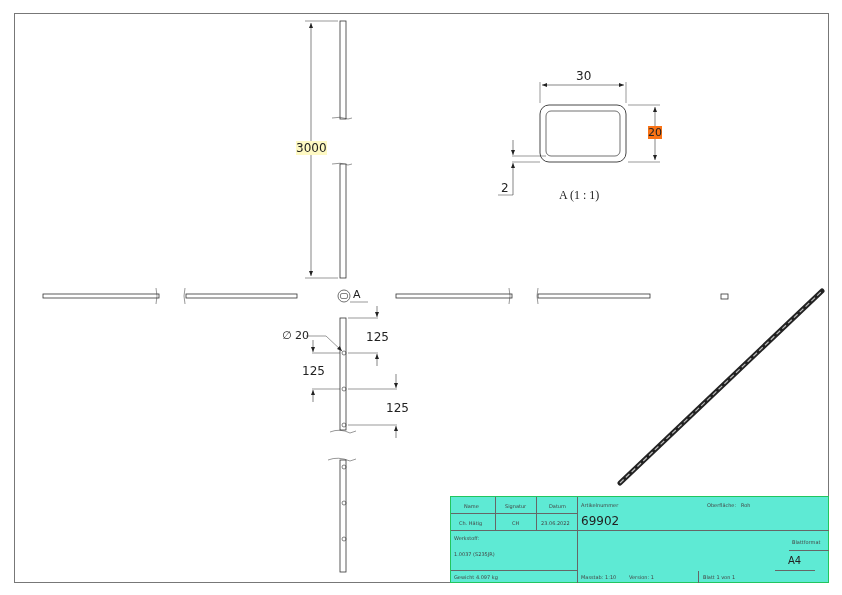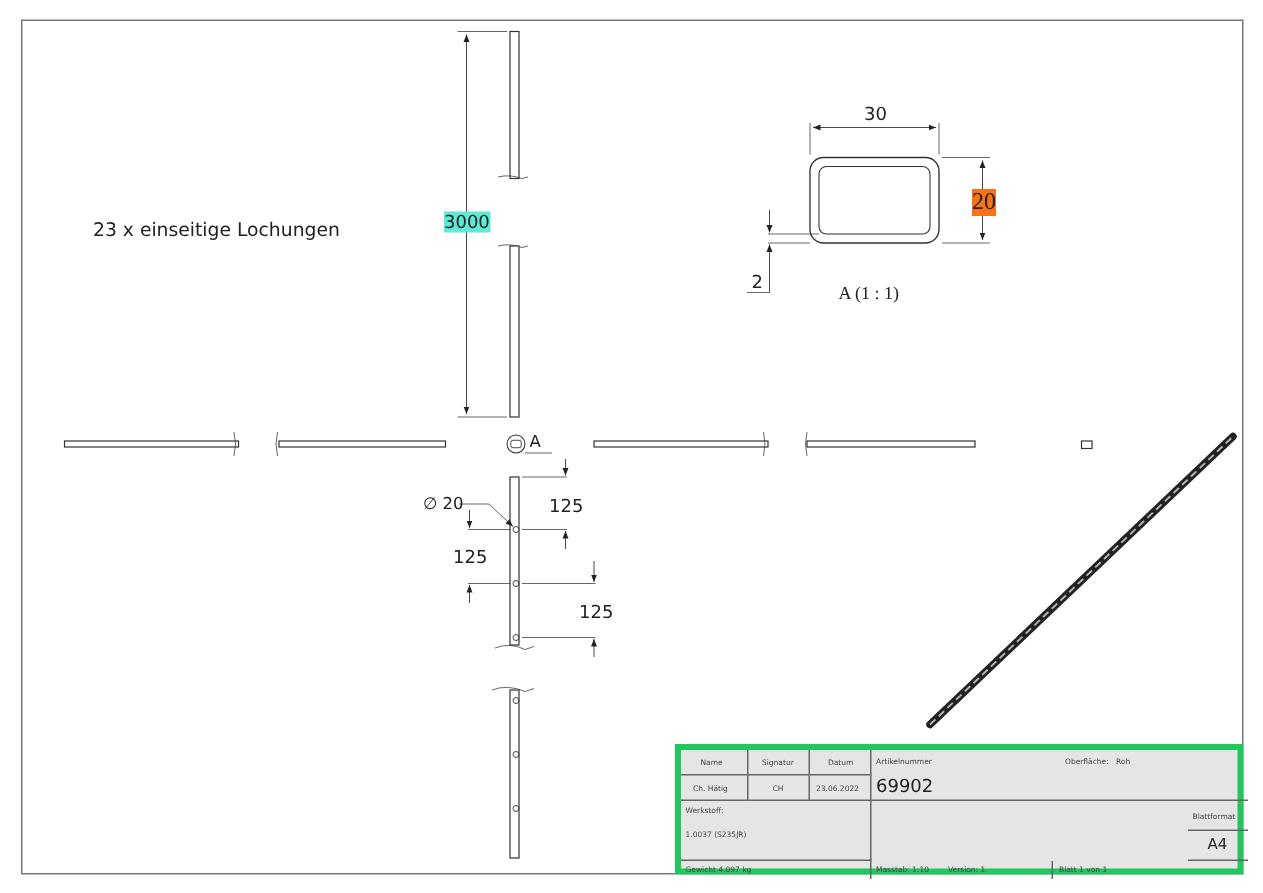--- a/index.html
+++ b/index.html
@@ -1,21 +1,21 @@
 <!DOCTYPE html>
 <html><head>
 <meta charset="utf-8">
 <style>
   html,body{margin:0;padding:0;background:#fff;}
   body{width:842px;height:595px;position:relative;overflow:hidden;font-family:"DejaVu Sans","Liberation Sans",sans-serif;color:#222;}
   #sheet{position:absolute;left:0;top:0;width:842px;height:595px;}
   .frame{position:absolute;left:14px;top:13px;width:815px;height:570px;border:1px solid #777;box-sizing:border-box;}
   svg{position:absolute;left:0;top:0;}
   .lbl{position:absolute;white-space:nowrap;color:#222;}
-  .tb{position:absolute;left:450px;top:496px;width:379px;height:87px;border:4px solid #22c55e;box-sizing:border-box;background:#e5e5e5;}
+  .tb{position:absolute;left:450px;top:496px;width:379px;height:87px;border:1px solid #22c55e;box-sizing:border-box;background:#5eead4;}
   .cell{position:absolute;box-sizing:border-box;border-color:#666;border-style:solid;border-width:0;}
   .tiny{font-size:5px;color:#444;}
   .logo-text{font-size:17px;color:#2b4e7a;font-family:"DejaVu Sans","Liberation Sans",sans-serif;letter-spacing:0.3px;}
   .logo-sub{font-size:3px;color:#5a7aa0;letter-spacing:0.2px;}
 </style>
 </head>
 <body>
 
 <div id="sheet">
   <div class="frame"></div>
@@ -103,25 +103,24 @@
       <circle cx="344" cy="503" r="2" stroke-width="0.6"></circle>
       <circle cx="344" cy="539" r="2" stroke-width="0.6"></circle>
 
       <g>
         <line x1="620" y1="483" x2="822" y2="291" stroke="#222" stroke-width="5" stroke-linecap="round"></line>
         <line x1="620" y1="483" x2="822" y2="291" stroke="#bbb" stroke-width="1.2" stroke-dasharray="5,3"></line>
       </g>
     </g>
   </svg>
 
-  <div class="lbl" style="left:62px;top:145px;font-size:12.5px;">23 x einseitige Lochungen</div>
-  <div class="lbl" style="left:296px;top:141px;font-size:12px;background:#5eead4;">3000</div>
+  <div class="lbl" style="left:296px;top:141px;font-size:12px;background:#fef9c3;">3000</div>
   <div class="lbl" style="left:353px;top:288px;font-size:11px;">A</div>
   <div class="lbl" style="left:576px;top:69px;font-size:12px;text-align:center;">30</div>
-  <div class="lbl" style="left:648px;top:126px;font-size:16px;background:#f97316;font-family:Liberation Serif, serif;">20</div>
+  <div class="lbl" style="left:648px;top:126px;font-size:11px;background:#f97316;">20</div>
   <div class="lbl" style="left:501px;top:181px;font-size:12px;">2</div>
   <div class="lbl" style="left:559px;top:188px;font-size:12px;font-family:Liberation Serif, serif;">A (1 : 1)</div>
   <div class="lbl" style="left:282px;top:329px;font-size:11px;">∅ 20</div>
   <div class="lbl" style="left:366px;top:330px;font-size:12px;">125</div>
   <div class="lbl" style="left:302px;top:364px;font-size:12px;">125</div>
   <div class="lbl" style="left:386px;top:401px;font-size:12px;">125</div>
 
   <div class="tb">
 
     <div class="cell" style="left:0;top:0;width:45px;height:17px;border-right-width:1px;border-bottom-width:1px;">
@@ -157,21 +156,21 @@
       <span class="tiny lbl" style="left:3px;top:5px;">Artikelnummer</span>
       <span class="lbl" style="left:3px;top:17px;font-size:12px;color:#222;">69902</span>
       <span class="tiny lbl" style="left:129px;top:5px;">Oberfläche:</span>
       <span class="tiny lbl" style="left:163px;top:5px;">Roh</span>
     </div>
 
 
     <div class="cell" style="left:338px;top:34px;width:40px;height:20px;border-bottom-width:1px;">
       <span class="tiny lbl" style="left:3px;top:8px;">Blattformat</span>
     </div>
-    <div class="cell" style="left:338px;top:54px;width:40px;height:20px;border-bottom-width:1px;">
+    <div class="cell" style="left:324px;top:54px;width:40px;height:20px;border-bottom-width:1px;">
       <span class="lbl" style="left:13px;top:4px;font-size:10px;color:#222;">A4</span>
     </div>
 
     <div class="cell" style="left:127px;top:74px;width:121px;height:12px;border-right-width:1px;">
       <span class="tiny lbl" style="left:3px;top:3px;">Masstab: 1:10</span>
       <span class="tiny lbl" style="left:51px;top:3px;">Version: 1</span>
     </div>
     <div class="cell" style="left:248px;top:74px;width:130px;height:12px;">
       <span class="tiny lbl" style="left:4px;top:3px;">Blatt 1 von 1</span>
     </div>

